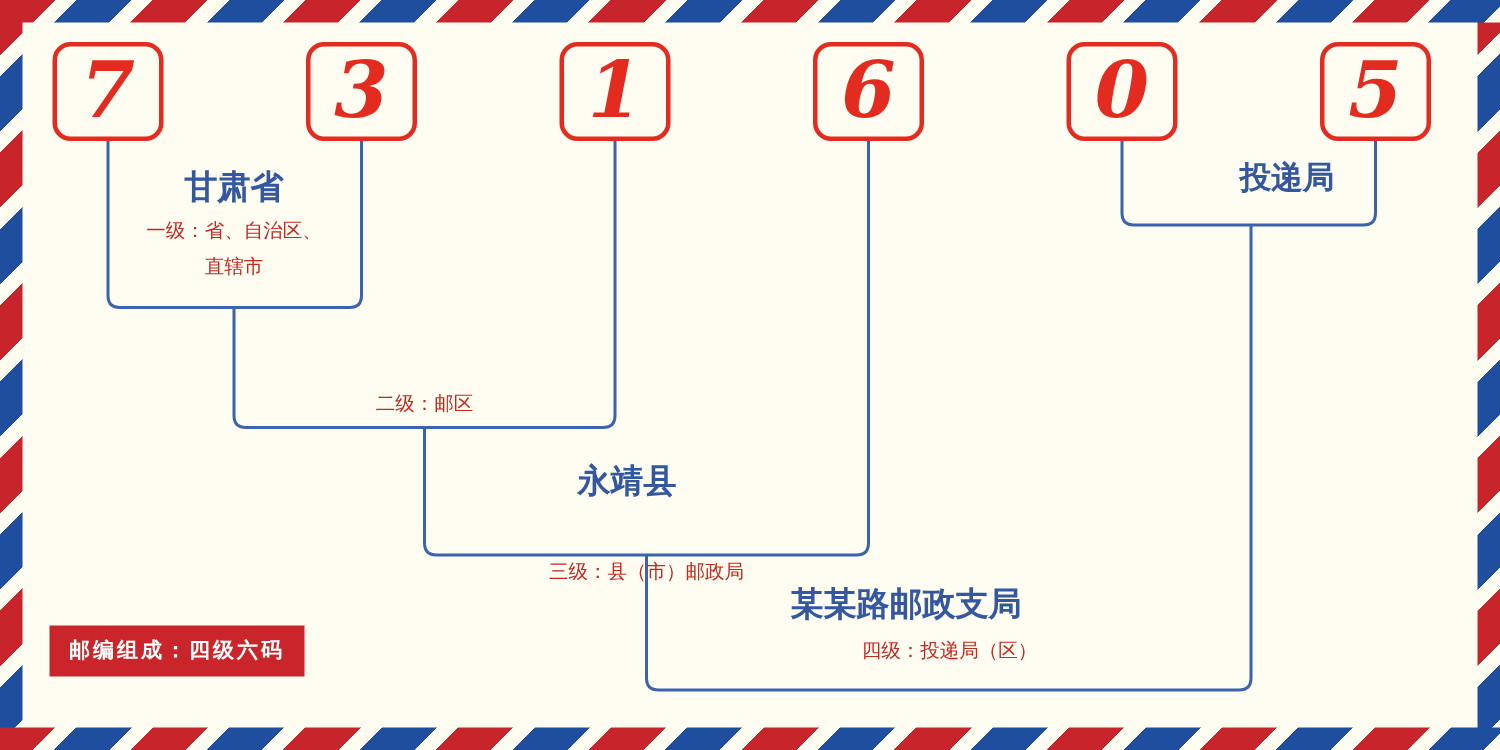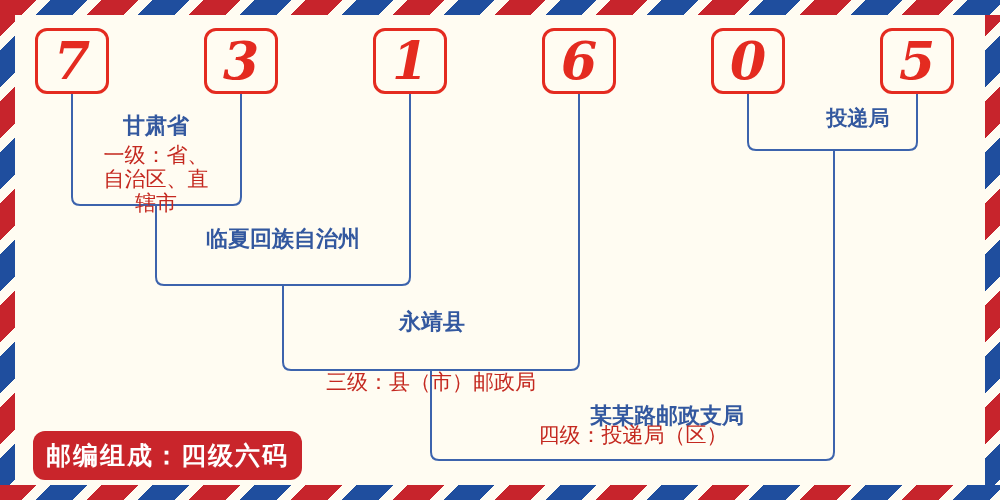--- a/index.html
+++ b/index.html
@@ -41,40 +41,40 @@
   .db-0{left:35px;} .db-1{left:204px;} .db-2{left:373px;}
   .db-3{left:542px;} .db-4{left:711px;} .db-5{left:880px;}
 
   .lbl-name{
     position:absolute;transform:translateX(-50%);
     color:#33589f;font-weight:bold;font-size:22px;
     white-space:nowrap;text-align:left;line-height:1.2;
   }
   .lbl-desc{
     position:absolute;transform:translateX(-50%);
-    color:#c4281f;font-size:21px;
+    color:#c4281f;font-size:13px;
     white-space:nowrap;text-align:center;line-height:24px;
   }
   .lbl-desc.wrap{white-space:normal;width:124px;}
 
   .ln-province{left:156px;top:113px;}
   .ld-province{left:156px;top:143px;}
   .ln-prefecture{left:283px;top:226px;}
   .ld-prefecture{left:283px;top:258px;}
-  .ln-county{left:432px;top:309px;}
+  .ln-county{left:418px;top:309px;}
   .ld-county{left:431px;top:338px;margin-top:32px;}
-  .ln-branch{left:667px;top:391px;margin-top:12px;}
+  .ln-branch{left:604px;top:391px;}
   .ld-branch{left:633px;top:423px;text-align:center;}
   .ln-delivery{left:858px;top:106px;font-size:21px;}
 
   .badge{
-    position:absolute;left:33px;top:431px;
+    position:absolute;left:33px;top:417px;
     background:#c9252b;color:#ffffff;
-    font-size:25px;font-weight:bold;
-    padding:8px 13px;border-radius:12px;
+    font-size:14px;font-weight:bold;
+    padding:8px 13px;border-radius:0;
     letter-spacing:2px;
   }
 </style>
 </head>
 <body>
 
 <div class="page">
 
   <div class="stripe stripe-left"></div>
   <div class="stripe stripe-right"></div>
@@ -104,21 +104,21 @@
   <div class="digit-box db-4">
     <span class="digit">0</span>
   </div>
   <div class="digit-box db-5">
     <span class="digit">5</span>
   </div>
 
   <div class="lbl-name ln-province">甘肃省</div>
   <div class="lbl-desc wrap ld-province">一级：省、自治区、直辖市</div>
 
-  <div class="lbl-name ln-prefecture">临夏回族自治州</div>
+  <div class="lbl-desc ld-prefecture">二级：邮区</div>
 
   <div class="lbl-name ln-county">永靖县</div>
   <div class="lbl-desc ld-county">三级：县（市）邮政局</div>
 
   <div class="lbl-name ln-branch">某某路邮政支局</div>
   <div class="lbl-desc ld-branch">四级：投递局（区）</div>
 
   <div class="lbl-name ln-delivery">投递局</div>
 
   <div class="badge">邮编组成：四级六码</div>

